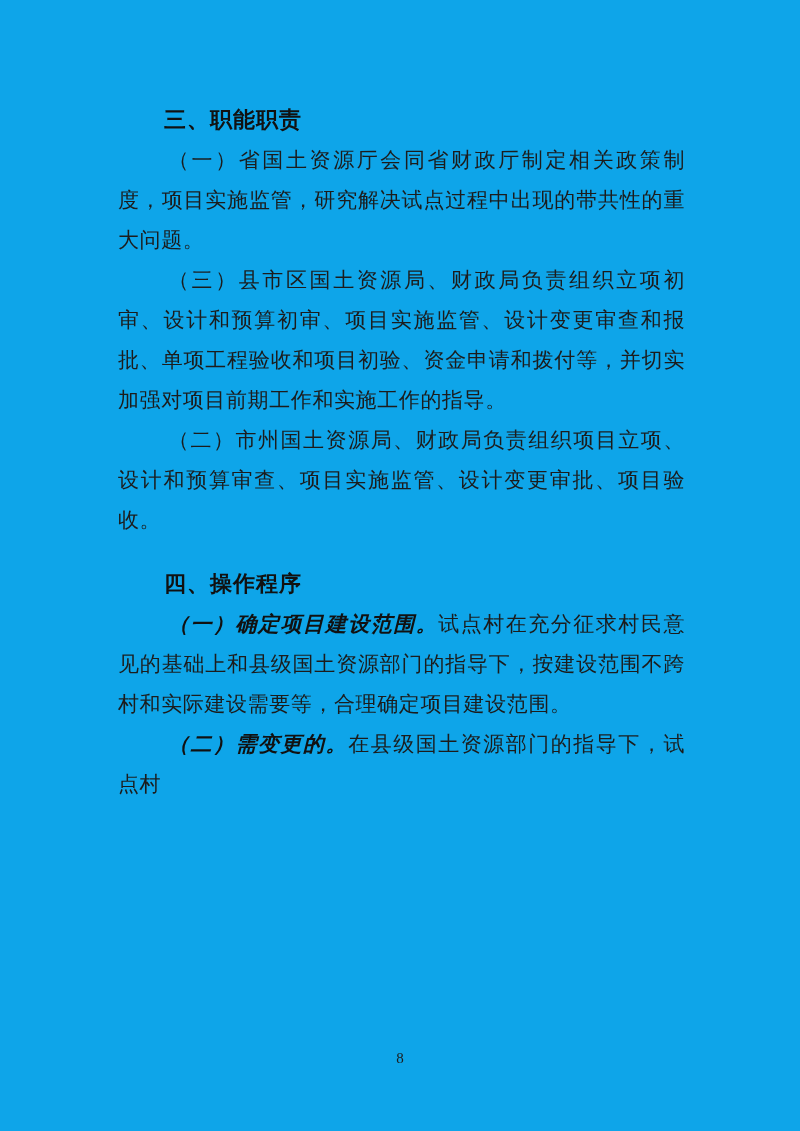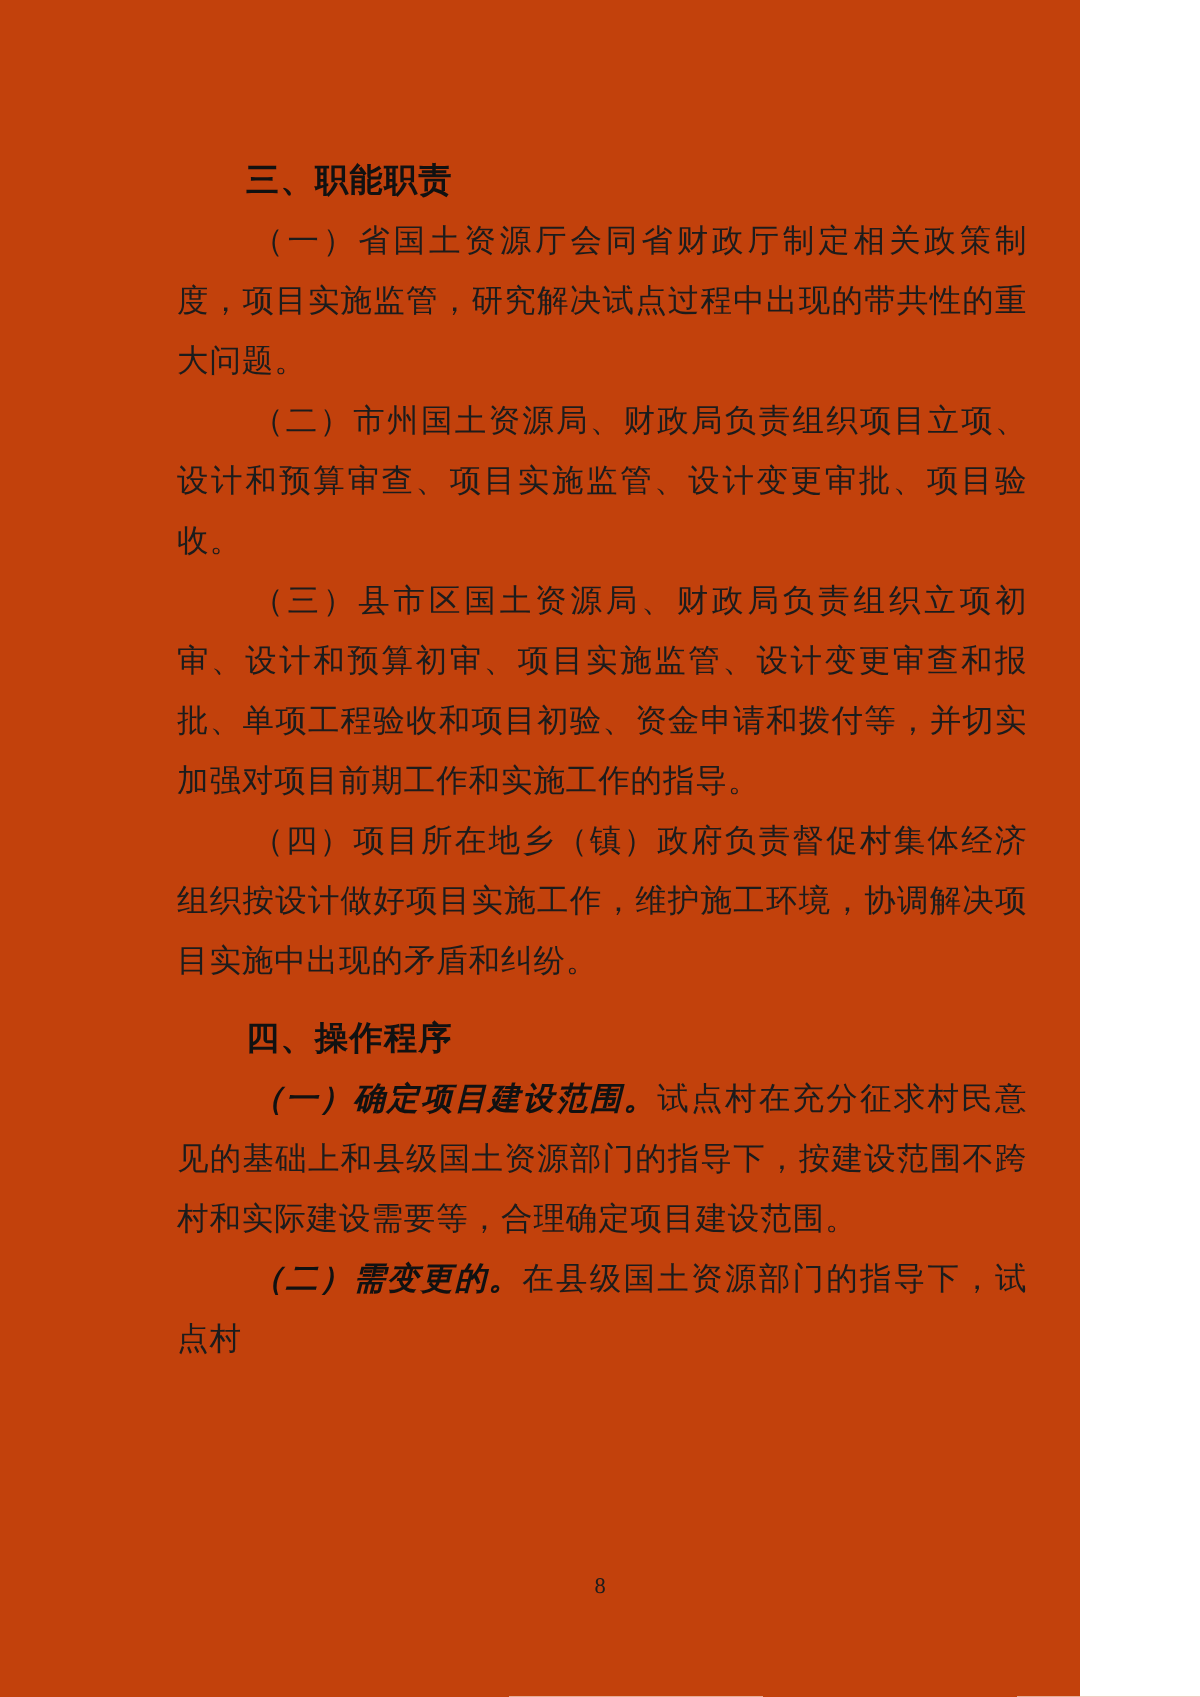--- a/index.html
+++ b/index.html
@@ -3,23 +3,23 @@
 <meta charset="utf-8">
 <style>
   * { margin: 0; padding: 0; box-sizing: border-box; }
   html, body {
     width: 800px;
     background: #ffffff;
     font-family: "Liberation Serif", "DejaVu Serif", serif;
   }
   .page {
     position: relative;
-    width: 720px;
+    width: 800px;
     height: 1131px;
-    background: #c2410c;
+    background: #0ea5e9;
     color: #1c1c1c;
     overflow: hidden;
   }
   .content {
     position: absolute;
     top: 100px;
     left: 0;
     width: 800px;
     padding-left: 118px;
     padding-right: 115px;
@@ -27,21 +27,21 @@
   .doc-heading {
     font-family: "Liberation Sans", "DejaVu Sans", sans-serif;
     font-weight: bold;
     font-size: 22px;
     line-height: 40px;
     color: #111111;
     padding-left: 46px;
     letter-spacing: 1px;
   }
   .doc-heading.spaced {
-    margin-top: 12px;
+    margin-top: 24px;
   }
   .doc-para {
     font-size: 21px;
     line-height: 40px;
     text-align: justify;
     text-justify: inter-ideograph;
     text-indent: 50px;
     letter-spacing: 0.6px;
     color: #1c1c1c;
     word-break: break-all;
@@ -65,25 +65,24 @@
 </head>
 <body>
 
 <div class="page">
   <div class="content">
 
     <div class="doc-heading">三、职能职责</div>
 
     <p class="doc-para">（一）省国土资源厅会同省财政厅制定相关政策制度，项目实施监管，研究解决试点过程中出现的带共性的重大问题。</p>
 
+    <p class="doc-para">（三）县市区国土资源局、财政局负责组织立项初审、设计和预算初审、项目实施监管、设计变更审查和报批、单项工程验收和项目初验、资金申请和拨付等，并切实加强对项目前期工作和实施工作的指导。</p>
+
     <p class="doc-para">（二）市州国土资源局、财政局负责组织项目立项、设计和预算审查、项目实施监管、设计变更审批、项目验收。</p>
 
-    <p class="doc-para">（三）县市区国土资源局、财政局负责组织立项初审、设计和预算初审、项目实施监管、设计变更审查和报批、单项工程验收和项目初验、资金申请和拨付等，并切实加强对项目前期工作和实施工作的指导。</p>
-
-    <p class="doc-para">（四）项目所在地乡（镇）政府负责督促村集体经济组织按设计做好项目实施工作，维护施工环境，协调解决项目实施中出现的矛盾和纠纷。</p>
 
 
     <div class="doc-heading spaced">四、操作程序</div>
 
     <p class="doc-para"><span class="lead">（一）确定项目建设范围。</span><span>试点村在充分征求村民意见的基础上和县级国土资源部门的指导下，按建设范围不跨村和实际建设需要等，合理确定项目建设范围。</span></p>
 
     <p class="doc-para"><span class="lead">（二）需变更的。</span><span>在县级国土资源部门的指导下，试点村</span></p>
 
   </div>
 

